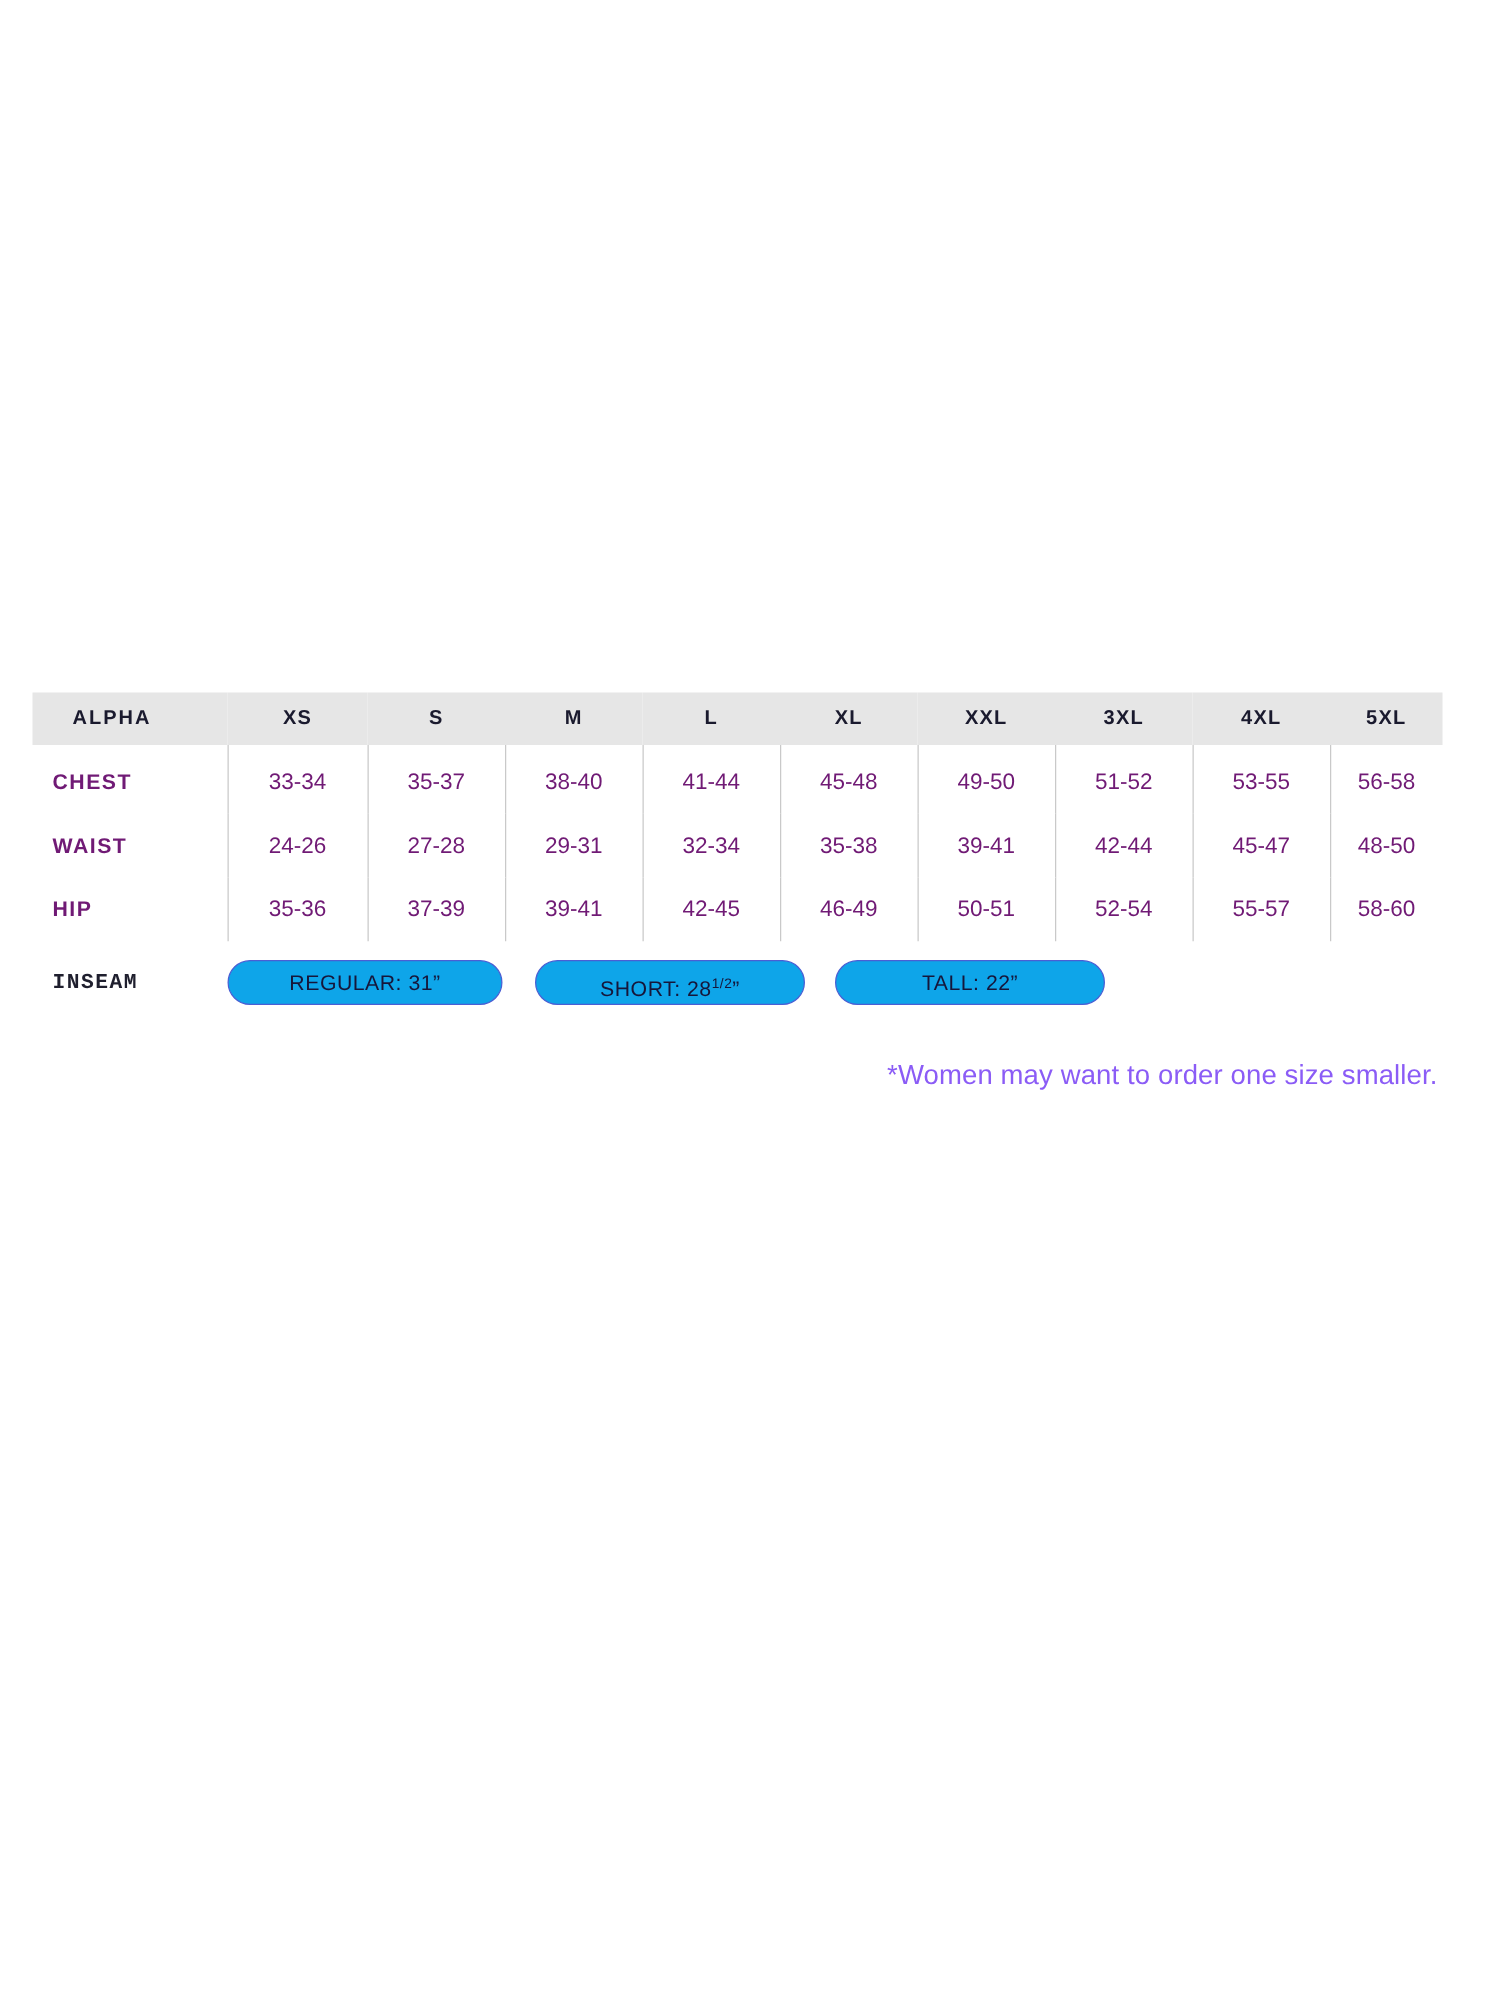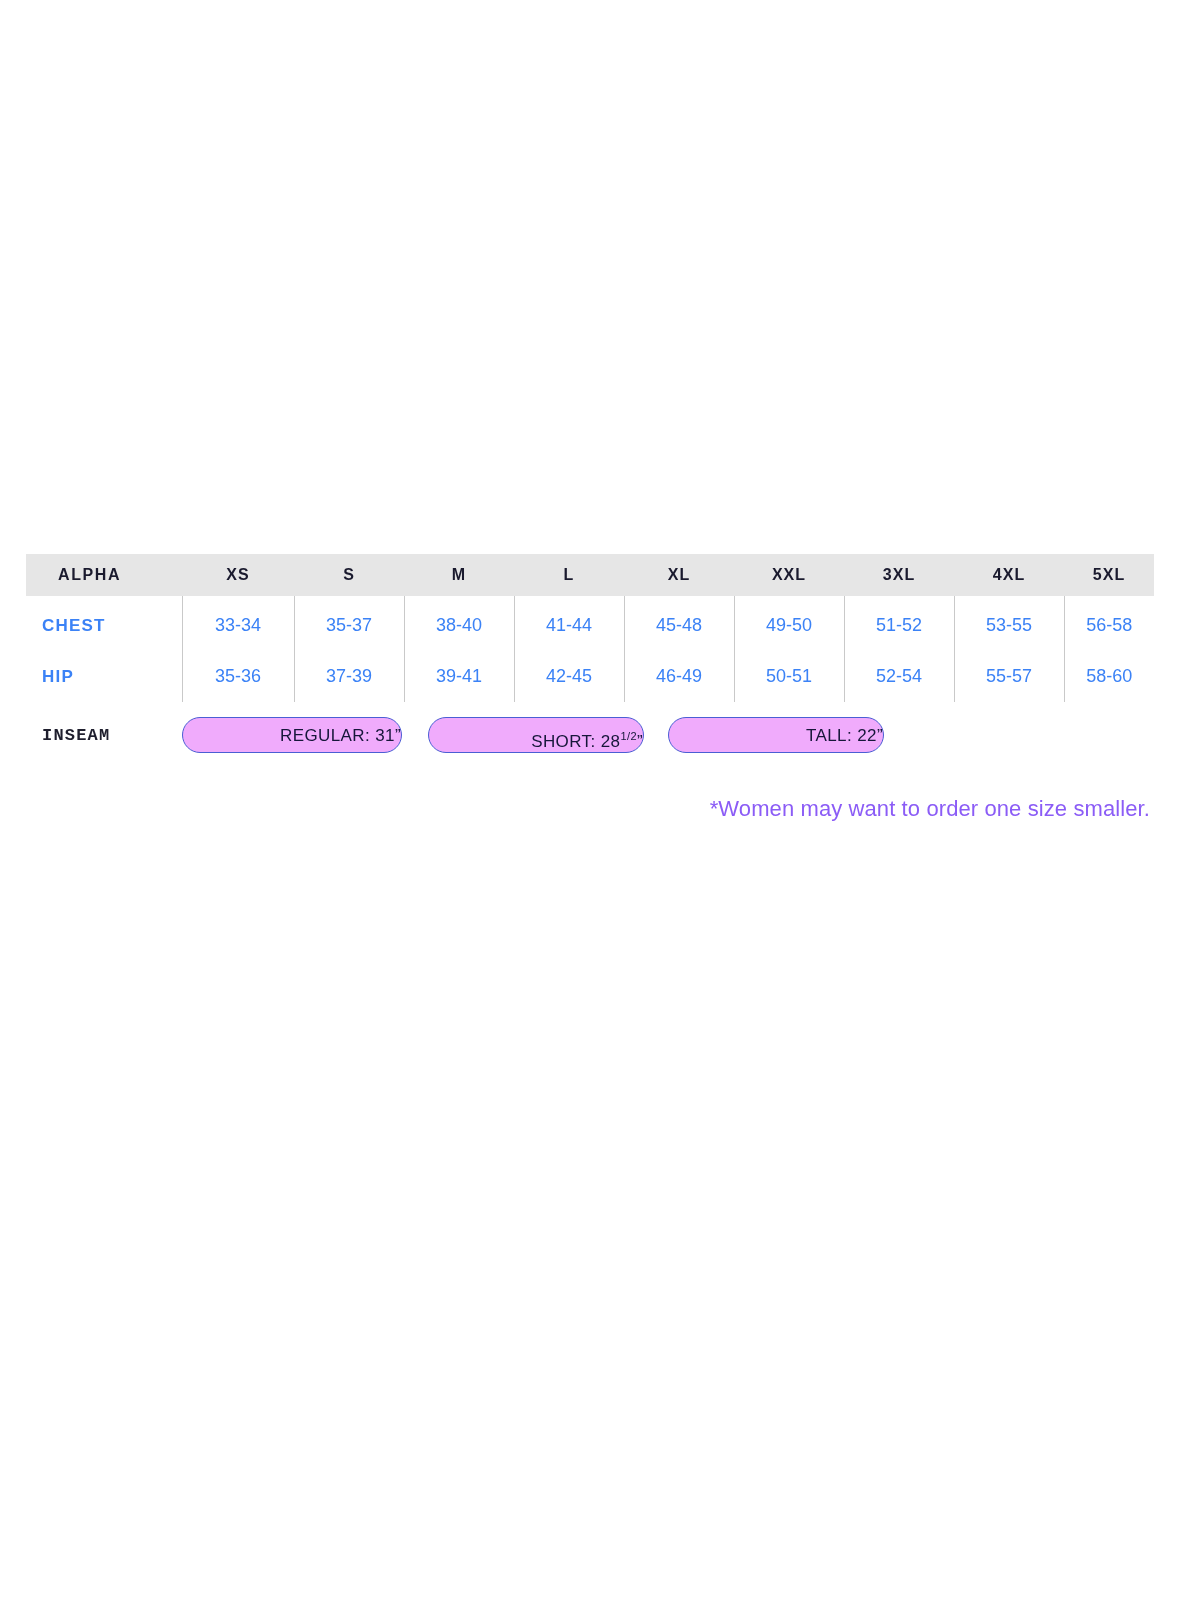--- a/index.html
+++ b/index.html
@@ -59,21 +59,21 @@
   .header-row td.rowlabel {
     text-align: left;
     padding-left: 32px;
     letter-spacing: 1.6px;
   }
 
   .data-row td {
     height: 51px;
     font-size: 18px;
     text-align: center;
-    color: #3b82f6;
+    color: #701a75;
     border-right: 1px solid #c9c9c9;
   }
   .data-row td:last-child { border-right: none; }
   .data-row td.rowlabel {
     text-align: left;
     padding-left: 16px;
     font-weight: bold;
     font-size: 17px;
     letter-spacing: 1.2px;
     border-right: 1px solid #c9c9c9;
@@ -92,25 +92,25 @@
     padding-left: 16px;
     box-sizing: border-box;
     font-weight: bold;
     font-size: 17px;
     letter-spacing: 1.2px;
     color: #1f1f2e;
     font-family: Liberation Mono, monospace;
   }
   .pill {
     border: 1.5px solid #4a5fd4;
-    background: #f0abfc;
+    background: #0ea5e9;
     border-radius: 22px;
     height: 36px;
     line-height: 36px;
-    text-align: right;
+    text-align: center;
     font-size: 17px;
     color: #16163a;
     letter-spacing: 0.4px;
     box-sizing: border-box;
   }
   .pill-1 { width: 220px; }
   .pill-2 { width: 216px; margin-left: 26px; }
   .pill-3 { width: 216px; margin-left: 24px; }
   .frac {
     font-size: 11px;
@@ -166,20 +166,32 @@
         <td>35-37</td>
         <td>38-40</td>
         <td>41-44</td>
         <td>45-48</td>
         <td>49-50</td>
         <td>51-52</td>
         <td>53-55</td>
         <td>56-58</td>
       </tr>
 
+      <tr class="data-row">
+        <td class="rowlabel">WAIST</td>
+        <td>24-26</td>
+        <td>27-28</td>
+        <td>29-31</td>
+        <td>32-34</td>
+        <td>35-38</td>
+        <td>39-41</td>
+        <td>42-44</td>
+        <td>45-47</td>
+        <td>48-50</td>
+      </tr>
 
       <tr class="data-row">
         <td class="rowlabel">HIP</td>
         <td>35-36</td>
         <td>37-39</td>
         <td>39-41</td>
         <td>42-45</td>
         <td>46-49</td>
         <td>50-51</td>
         <td>52-54</td>

